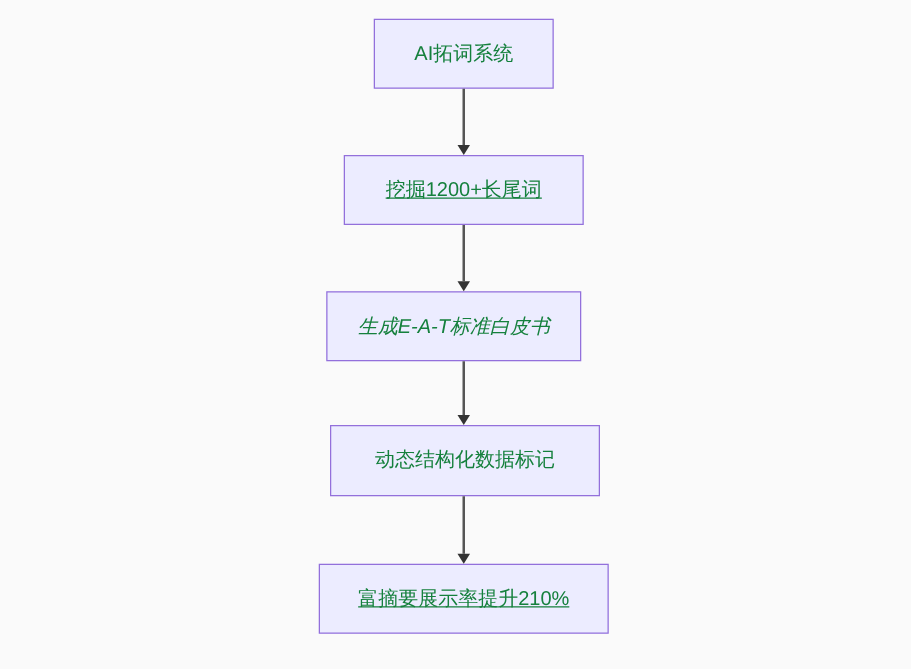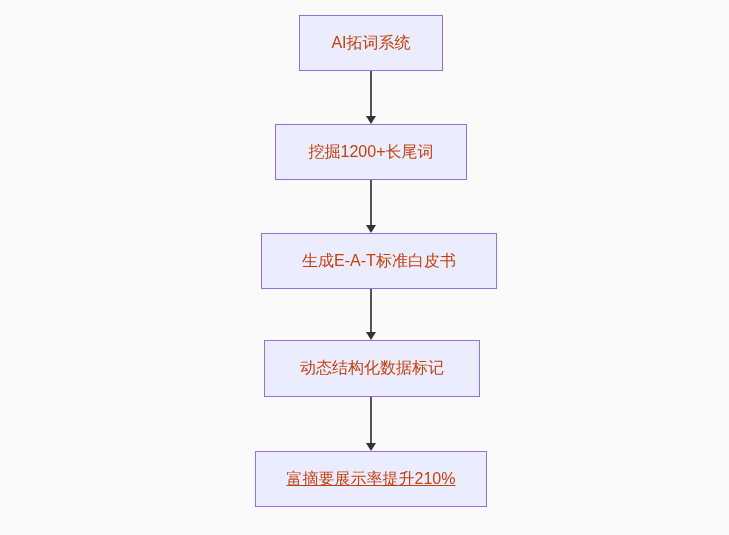--- a/index.html
+++ b/index.html
@@ -16,21 +16,21 @@
   .canvas {
     position: relative;
     width: 729px;
     height: 535px;
   }
   .node {
     position: absolute;
     box-sizing: border-box;
     background: #ececff;
     border: 1.5px solid #9370db;
-    color: #c2410c;
+    color: #15803d;
     font-size: 16px;
     display: flex;
     align-items: center;
     justify-content: center;
     text-align: center;
     white-space: nowrap;
   }
   .arrow {
     position: absolute;
     left: 365px;
@@ -52,23 +52,23 @@
     border-top: 8px solid #333333;
   }
 </style>
 </head>
 <body>
 
 <div class="canvas">
 
   <div class="node" style="left:299px; top:15px; width:144px; height:56px;">AI拓词系统</div>
 
-  <div class="node" style="left:275px; top:124px; width:192px; height:56px;">挖掘1200+长尾词</div>
+  <div class="node" style="left:275px; top:124px; width:192px; height:56px;text-decoration:underline;">挖掘1200+长尾词</div>
 
-  <div class="node" style="left:261px; top:233px; width:236px; height:56px;">生成E-A-T标准白皮书</div>
+  <div class="node" style="left:261px; top:233px; width:204px; height:56px;font-style:italic;">生成E-A-T标准白皮书</div>
 
   <div class="node" style="left:264px; top:340px; width:216px; height:57px;">动态结构化数据标记</div>
 
   <div class="node" style="left:255px; top:451px; width:232px; height:56px;text-decoration:underline;">富摘要展示率提升210%</div>
 
   <div class="arrow" style="top:71px; height:53px;">
     <div class="line"></div>
     <div class="head"></div>
   </div>
 

